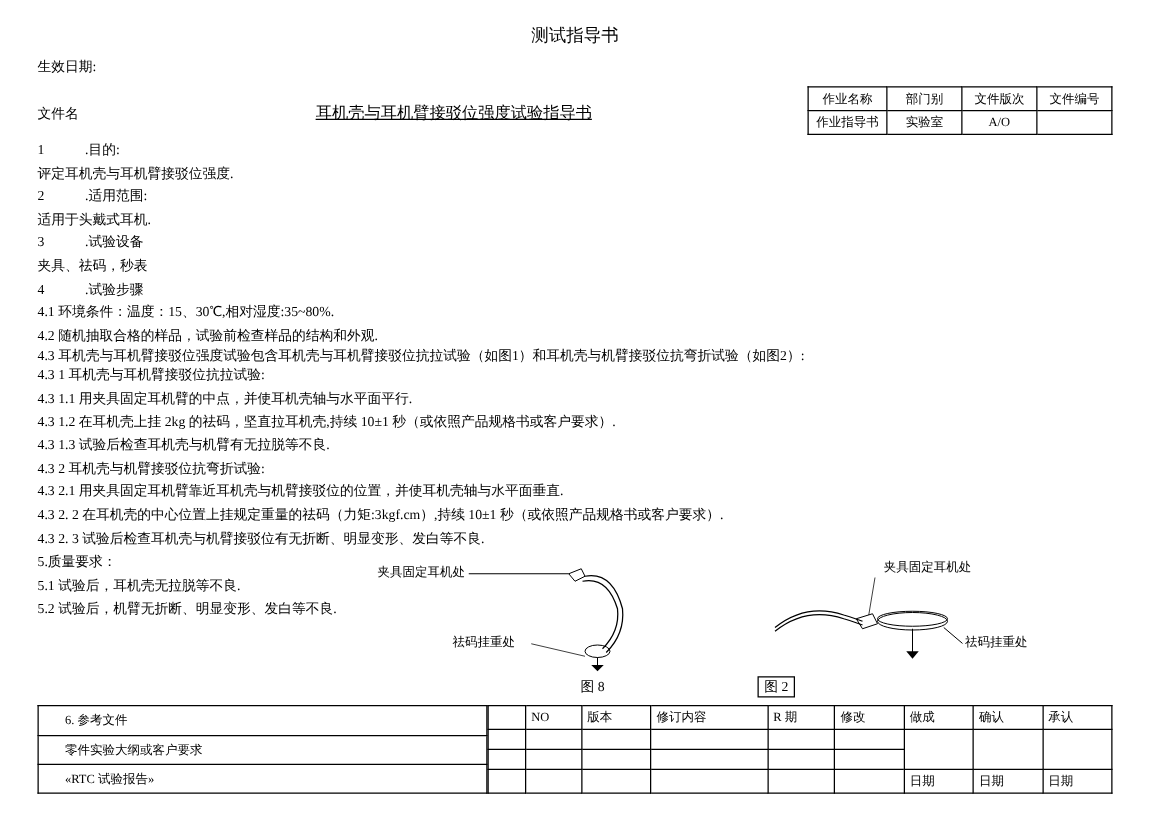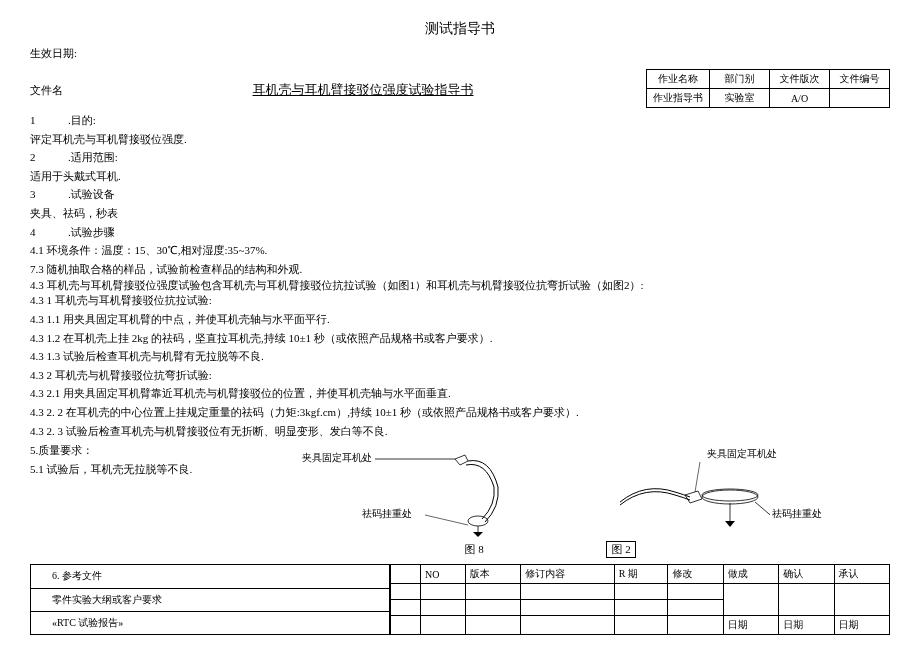--- a/index.html
+++ b/index.html
@@ -56,36 +56,37 @@
     </table>
 </div>
 
 <div class="body-line"><span class="num">1</span><span class="gap"></span><span>.目的:</span></div>
 <div class="body-line">评定耳机壳与耳机臂接驳位强度.</div>
 <div class="body-line"><span class="num">2</span><span class="gap"></span><span>.适用范围:</span></div>
 <div class="body-line">适用于头戴式耳机.</div>
 <div class="body-line"><span class="num">3</span><span class="gap"></span><span>.试验设备</span></div>
 <div class="body-line">夹具、祛码，秒表</div>
 <div class="body-line"><span class="num">4</span><span class="gap"></span><span>.试验步骤</span></div>
-<div class="body-line">4.1 环境条件：温度：15、30℃,相对湿度:35~37%.</div>
-<div class="body-line">7.3 随机抽取合格的样品，试验前检查样品的结构和外观.</div>
+<div class="body-line">4.1 环境条件：温度：15、30℃,相对湿度:35~80%.</div>
+<div class="body-line">4.2 随机抽取合格的样品，试验前检查样品的结构和外观.</div>
 <div class="body-line" style="line-height:1.1">4.3 耳机壳与耳机臂接驳位强度试验包含耳机壳与耳机臂接驳位抗拉试验（如图1）和耳机壳与机臂接驳位抗弯折试验（如图2）:</div>
 <div class="body-line">4.3  1 耳机壳与耳机臂接驳位抗拉试验:</div>
 <div class="body-line">4.3  1.1 用夹具固定耳机臂的中点，并使耳机壳轴与水平面平行.</div>
 <div class="body-line">4.3  1.2 在耳机壳上挂 2kg 的祛码，坚直拉耳机壳,持续 10±1 秒（或依照产品规格书或客户要求）.</div>
 <div class="body-line">4.3  1.3 试验后检查耳机壳与机臂有无拉脱等不良.</div>
 <div class="body-line">4.3  2 耳机壳与机臂接驳位抗弯折试验:</div>
 <div class="body-line">4.3  2.1 用夹具固定耳机臂靠近耳机壳与机臂接驳位的位置，并使耳机壳轴与水平面垂直.</div>
 <div class="body-line">4.3  2. 2 在耳机壳的中心位置上挂规定重量的祛码（力矩:3kgf.cm）,持续 10±1 秒（或依照产品规格书或客户要求）.</div>
 <div class="body-line">4.3  2. 3 试验后检查耳机壳与机臂接驳位有无折断、明显变形、发白等不良.</div>
 
 <div style="display:flex;">
   <div style="flex:0 0 320px;">
     <div class="body-line">5.质量要求：</div>
     <div class="body-line">5.1 试验后，耳机壳无拉脱等不良.</div>
+    <div class="body-line">5.2 试验后，机臂无折断、明显变形、发白等不良.</div>
   </div>
   <div class="diagrams" style="margin-left:0;">
     <div class="diagram">
       <svg width="200" height="90">
         <line x1="25" y1="12" x2="105" y2="12" stroke="#000" stroke-width="0.8"></line>
         <path d="M105 12 L115 8 L118 14 L110 18 Z" fill="none" stroke="#000" stroke-width="0.8"></path>
         <path d="M118 14 Q140 10 148 40 Q150 60 135 75" fill="none" stroke="#000" stroke-width="1"></path>
         <path d="M116 18 Q136 14 144 40 Q146 58 132 72" fill="none" stroke="#000" stroke-width="1"></path>
         <ellipse cx="128" cy="74" rx="10" ry="5" fill="none" stroke="#000" stroke-width="0.8"></ellipse>
         <line x1="128" y1="79" x2="128" y2="88" stroke="#000" stroke-width="0.8"></line>

